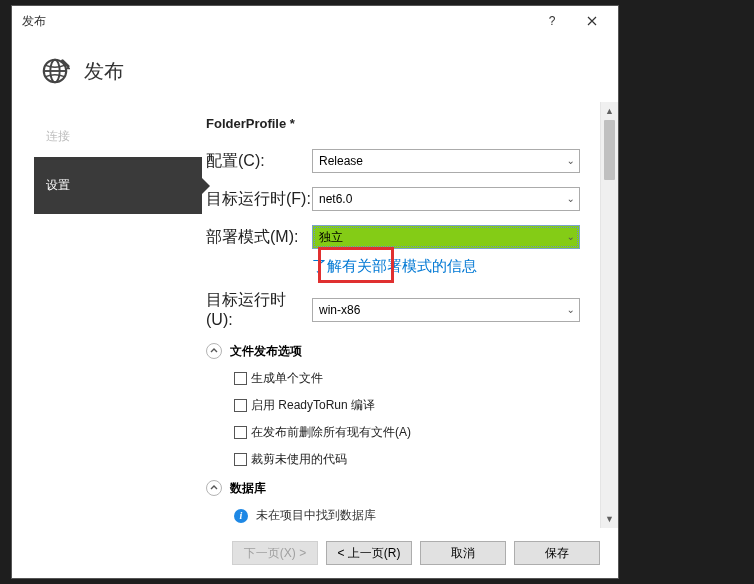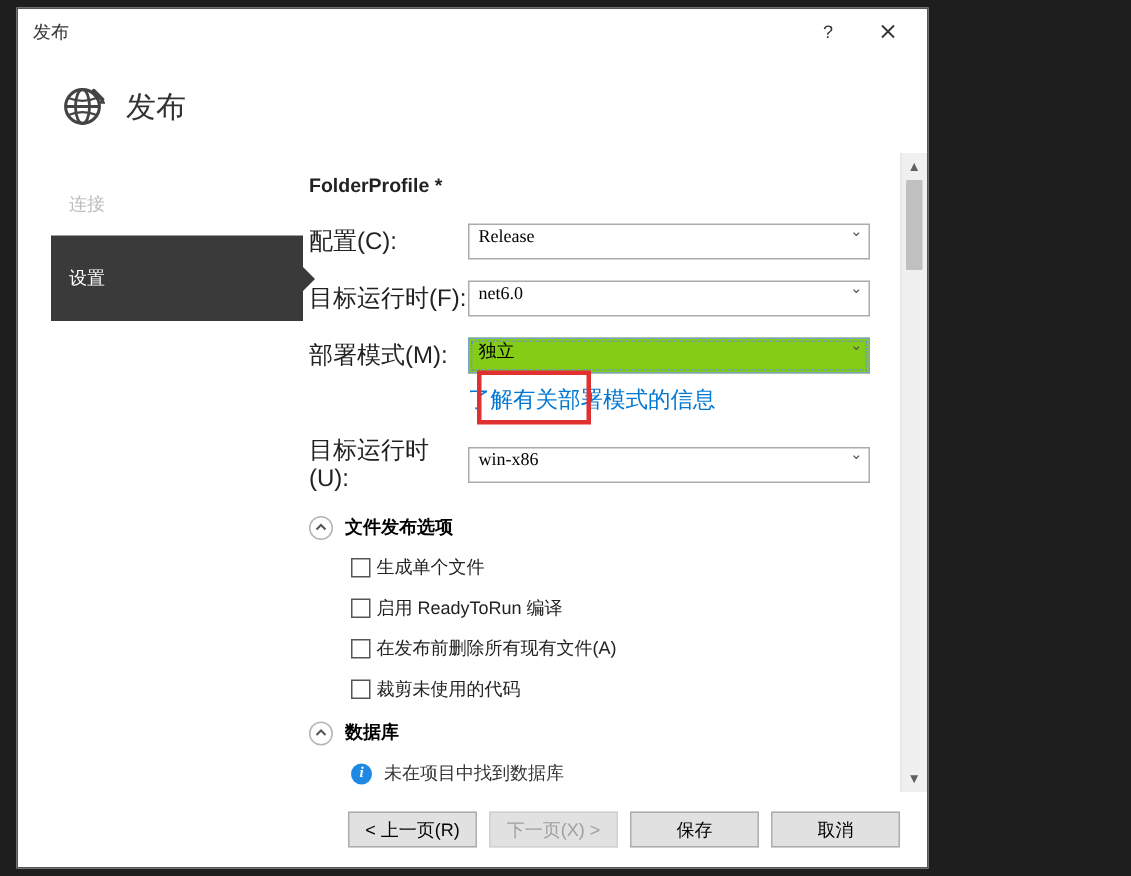--- a/index.html
+++ b/index.html
@@ -123,25 +123,24 @@
     width: 106px;
     font-size: 16px;
     color: #222;
   }
   .combo {
     flex: 1;
     height: 24px;
     border: 1px solid #ababab;
     background: #fff;
     display: flex;
-    align-items: flex-start;
+    align-items: center;
     padding: 0 4px 0 6px;
     font-size: 12px;
     position: relative;
-    font-family: Liberation Serif, serif;
   }
   .combo .caret {
     margin-left: auto;
     font-size: 10px;
     color: #555;
     line-height: 1;
   }
   .combo.active {
     border: 1px solid #7aa3c9;
     background: #84cc16;
@@ -155,21 +154,21 @@
   }
   .link {
     color: #0078d4;
     font-size: 15px;
     margin-left: 106px;
     margin-top: -6px;
     margin-bottom: 14px;
   }
   .section {
     display: flex;
-    align-items: flex-end;
+    align-items: flex-start;
     gap: 8px;
     font-weight: bold;
     font-size: 12px;
     margin: 12px 0 10px 0;
   }
   .expander {
     width: 16px; height: 16px;
     border: 1px solid #b4b4b4;
     border-radius: 50%;
     display: flex; align-items: center; justify-content: center;
@@ -348,21 +347,21 @@
         <div class="sb-arrow">▲</div>
         <div class="sb-thumb"></div>
         <div class="sb-track"></div>
         <div class="sb-arrow">▼</div>
       </div>
     </div>
 
   </div>
 
   <div class="footer">
+    <div class="btn disabled">下一页(X) &gt;</div>
     <div class="btn">&lt; 上一页(R)</div>
-    <div class="btn disabled">下一页(X) &gt;</div>
+    <div class="btn">取消</div>
     <div class="btn">保存</div>
-    <div class="btn">取消</div>
   </div>
 
   <div class="redbox" style="left:306px; top:241px; width:76px; height:36px;"></div>
 
 </div>
 
 </body></html>

